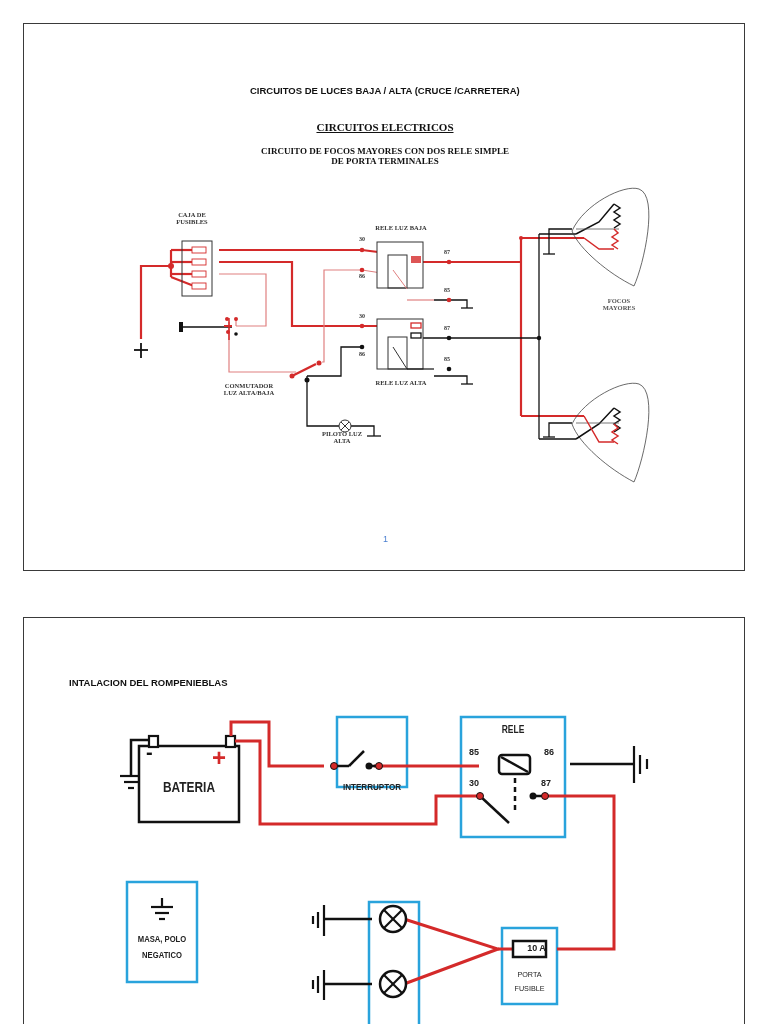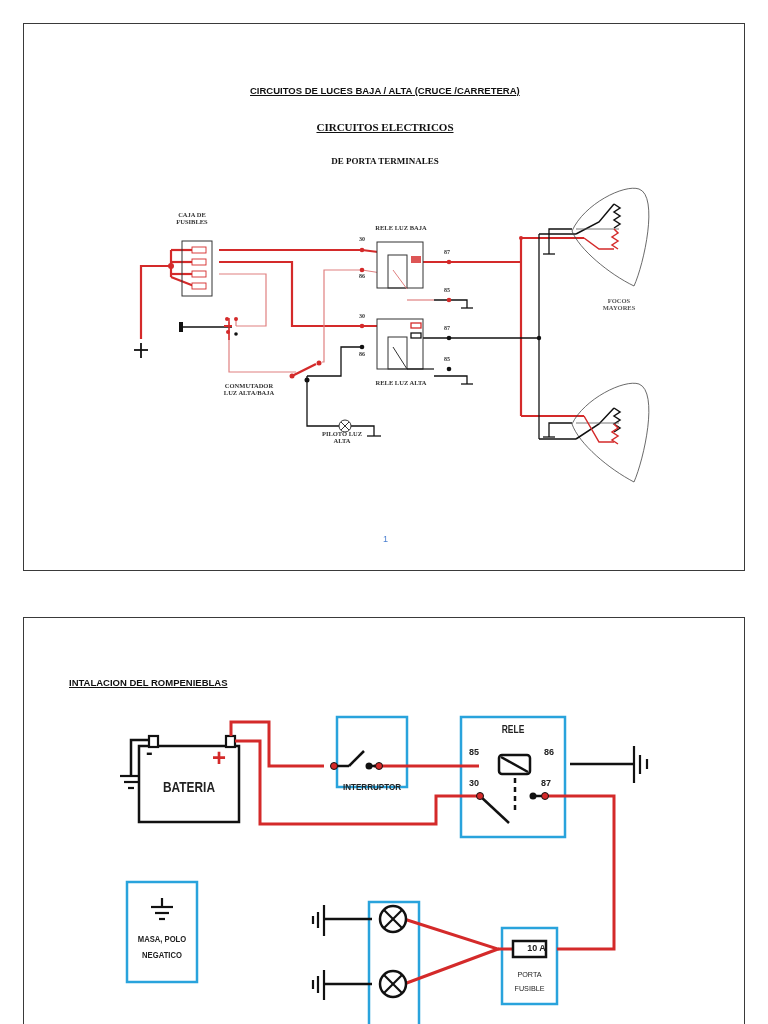--- a/index.html
+++ b/index.html
@@ -1,34 +1,35 @@
 <!DOCTYPE html>
 <html><head>
 <meta charset="utf-8">
 <style>
   html, body { margin:0; padding:0; }
   body { width:768px; height:1024px; background:#ffffff; position:relative; overflow:hidden; font-family:"Liberation Sans", sans-serif; }
   .page { position:absolute; left:23px; width:722px; background:#fff; border:1.5px solid #3a3a3a; box-sizing:border-box; }
   #page1 { top:23px; height:548px; }
   #page2 { top:617px; height:420px; border-bottom:none; }
   .abs { position:absolute; white-space:nowrap; }
-  .h-underline { font-family:"Liberation Sans", sans-serif; font-weight:bold; font-size:9.5px; text-decoration:underline; color:#111; }
+  .h-underline { font-family:"Liberation Sans", sans-serif; font-weight:bold; font-size:9.5px; color:#111; }
   .serif-title { font-family:"Liberation Serif", serif; font-weight:bold; color:#111; text-align:center; }
   .s-lbl { font-family:"Liberation Serif", serif; font-weight:bold; font-size:6.5px; color:#333; text-align:center; line-height:7px; }
   .pin { font-family:"Liberation Serif", serif; font-weight:bold; font-size:6px; color:#333; }
   .pnum { font-family:"Liberation Sans", sans-serif; font-size:9px; color:#4a7fd0; }
   .cond { font-family:"Liberation Sans", sans-serif; font-weight:bold; color:#222; transform-origin:left top; }
   svg { position:absolute; left:0; top:0; overflow:visible; }
 </style>
 </head>
 <body>
 
 <div class="page" id="page1">
   <div class="abs h-underline" style="left:226px; top:61px;">CIRCUITOS DE LUCES BAJA / ALTA (CRUCE /CARRETERA)</div>
   <div class="abs serif-title" style="left:0; width:722px; top:97px; font-size:11px; text-decoration:underline;">CIRCUITOS ELECTRICOS</div>
+  <div class="abs serif-title" style="left:0; width:722px; top:122px; font-size:9px; line-height:10px;">CIRCUITO DE FOCOS MAYORES CON DOS RELE SIMPLE</div>
   <div class="abs serif-title" style="left:0; width:722px; top:132px; font-size:9px; line-height:10px;">DE PORTA TERMINALES</div>
 
   <svg width="722" height="548">
 
     <g stroke="#d42a2a" stroke-width="2.2" fill="none">
 
       <polyline points="117,315 117,242 147,242"></polyline>
 
       <polyline points="147,226 147,253"></polyline>
       <line x1="147" y1="226" x2="170" y2="226"></line>

